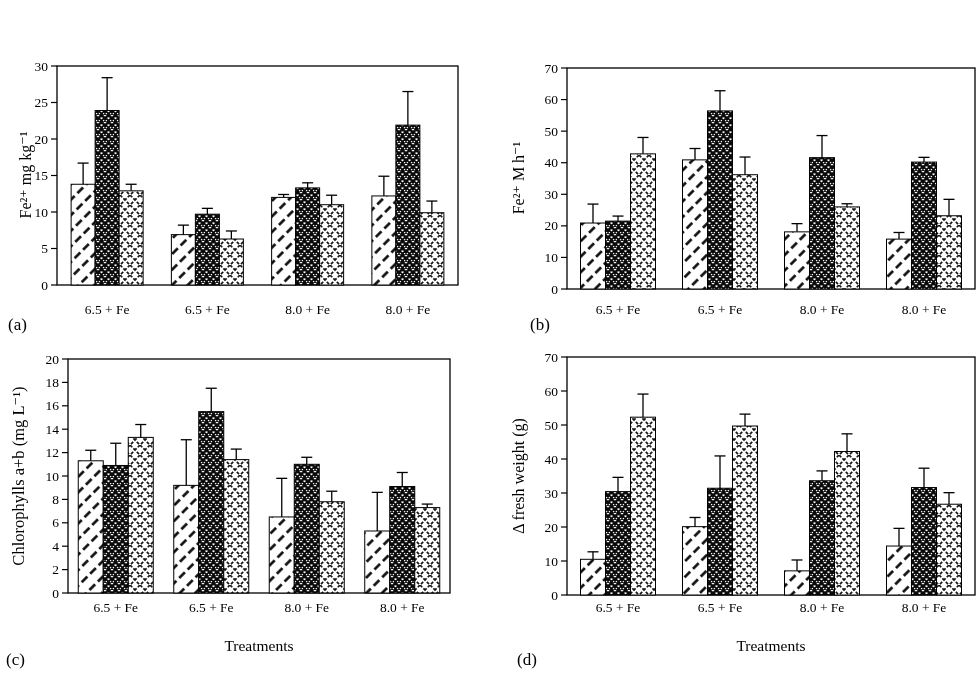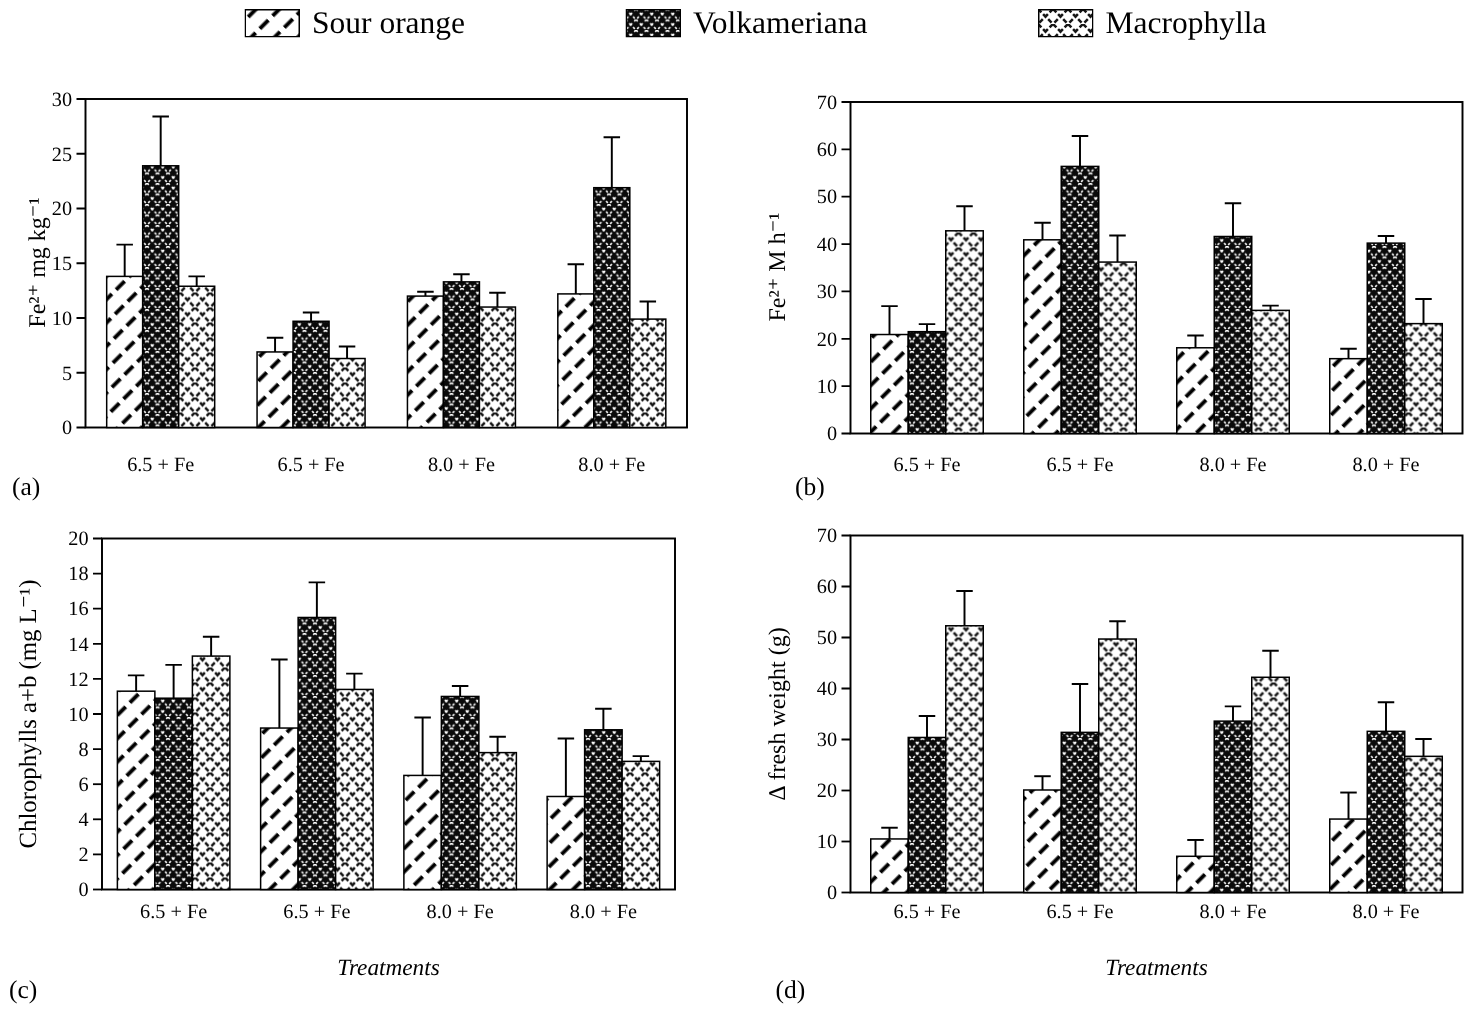--- a/index.html
+++ b/index.html
@@ -17,21 +17,21 @@
   .swatch{display:block;}
   .panel{position:absolute;}
   svg.chart{display:block;position:absolute;left:0;top:0;}
   .tick{font-family:"Liberation Serif","DejaVu Serif",serif;font-size:13.5px;fill:#000;}
   .ylabel{
     position:absolute;height:22px;line-height:22px;
     text-align:center;font-size:16px;white-space:nowrap;
     transform:rotate(-90deg);
   }
   .panel-letter{position:absolute;font-size:17px;line-height:19px;}
-  .xlabel{position:absolute;font-size:15.5px;line-height:18px;text-align:center;white-space:nowrap;font-style:italic;}
+  .xlabel{position:absolute;font-size:15.5px;line-height:18px;text-align:center;white-space:nowrap;}
 </style>
 </head>
 <body>
 
 <svg width="0" height="0" style="position:absolute" aria-hidden="true">
   <defs>
     <pattern id="pat-sour" patternUnits="userSpaceOnUse" width="12" height="11" patternTransform="rotate(-45)">
       <rect width="12" height="11" fill="#ffffff"></rect>
       <path d="M0,5.5 H12" stroke="#000000" stroke-width="2.6" stroke-dasharray="6 4"></path>
     </pattern>
@@ -42,40 +42,20 @@
     </pattern>
     <pattern id="pat-macro" patternUnits="userSpaceOnUse" width="10" height="10">
       <rect width="10" height="10" fill="#ffffff"></rect>
       <path d="M0,0 L10,10 M10,0 L0,10" stroke="#161616" stroke-width="1.7" stroke-dasharray="3.2 1.6"></path>
     </pattern>
   </defs>
 </svg>
 
 <div id="figure">
 
-  <div class="legend">
-    <div class="legend-item" style="left:163px;top:3px">
-      <svg class="swatch" width="37" height="19">
-        <rect x="0.5" y="0.5" width="36" height="18" fill="url(#pat-sour)" stroke="#000"></rect>
-      </svg>
-      <span class="legend-label">Sour orange</span>
-    </div>
-    <div class="legend-item" style="left:417px;top:3px">
-      <svg class="swatch" width="37" height="19">
-        <rect x="0.5" y="0.5" width="36" height="18" fill="url(#pat-volk)" stroke="#000"></rect>
-      </svg>
-      <span class="legend-label">Volkameriana</span>
-    </div>
-    <div class="legend-item" style="left:692px;top:3px">
-      <svg class="swatch" width="37" height="19">
-        <rect x="0.5" y="0.5" width="36" height="18" fill="url(#pat-macro)" stroke="#000"></rect>
-      </svg>
-      <span class="legend-label">Macrophylla</span>
-    </div>
-  </div>
 
   <div class="panel" style="left:0;top:45px;width:489px;height:290px">
     <svg class="chart" width="489" height="290">
         <rect x="57" y="21" width="401" height="219" fill="none" stroke="#000" stroke-width="1.3"></rect>
         <line x1="51" y1="240" x2="57" y2="240" stroke="#000" stroke-width="1.2"></line>
         <text x="48" y="244.5" text-anchor="end" class="tick">0</text>
         <line x1="51" y1="203.5" x2="57" y2="203.5" stroke="#000" stroke-width="1.2"></line>
         <text x="48" y="208" text-anchor="end" class="tick">5</text>
         <line x1="51" y1="167" x2="57" y2="167" stroke="#000" stroke-width="1.2"></line>
         <text x="48" y="171.5" text-anchor="end" class="tick">10</text>

